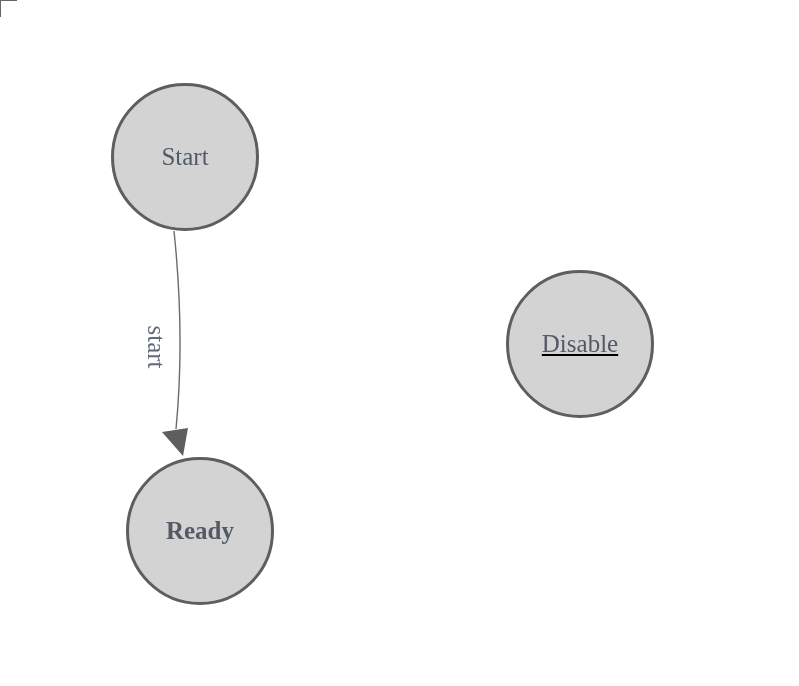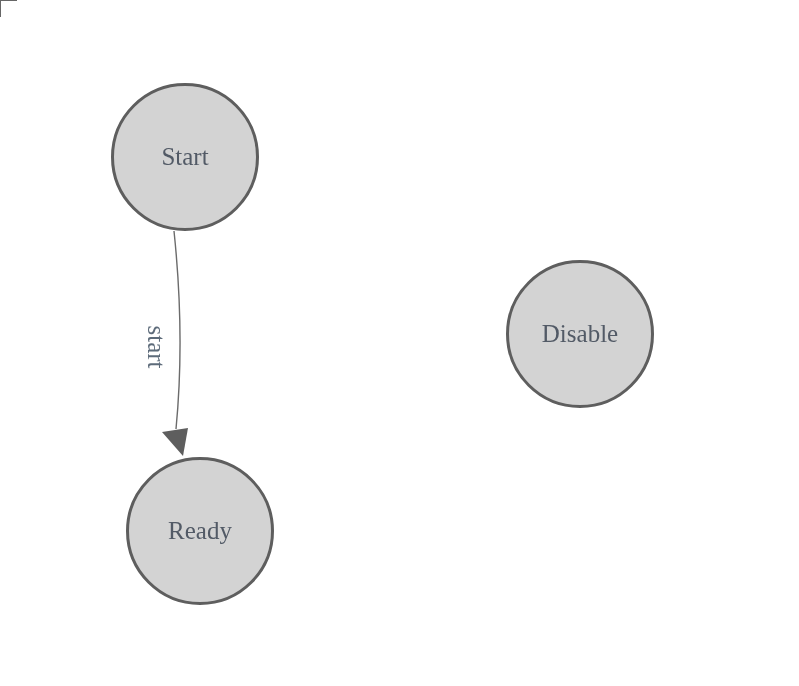--- a/index.html
+++ b/index.html
@@ -64,22 +64,22 @@
     justify-content: center;
     cursor: default;
   }
   .node-label {
     font-family: "Liberation Serif", serif;
     font-size: 25px;
     color: var(--node-text, #525a66);
     user-select: none;
   }
   .node-start   { left: 111px; top: 83px;  }
-  .node-ready   { left: 126px; top: 457px; }
-  .node-disable { left: 506px; top: 260px; }
+  .node-ready   { left: 126px; top: 457px; font-weight: bold; }
+  .node-disable { left: 506px; top: 270px; text-decoration: underline; }
 </style>
 </head>
 <body>
 
 <div class="canvas">
 
   <div class="origin-mark"></div>
 
   <svg class="edge-layer" viewBox="0 0 799 686" xmlns="http://www.w3.org/2000/svg">
     <g>

